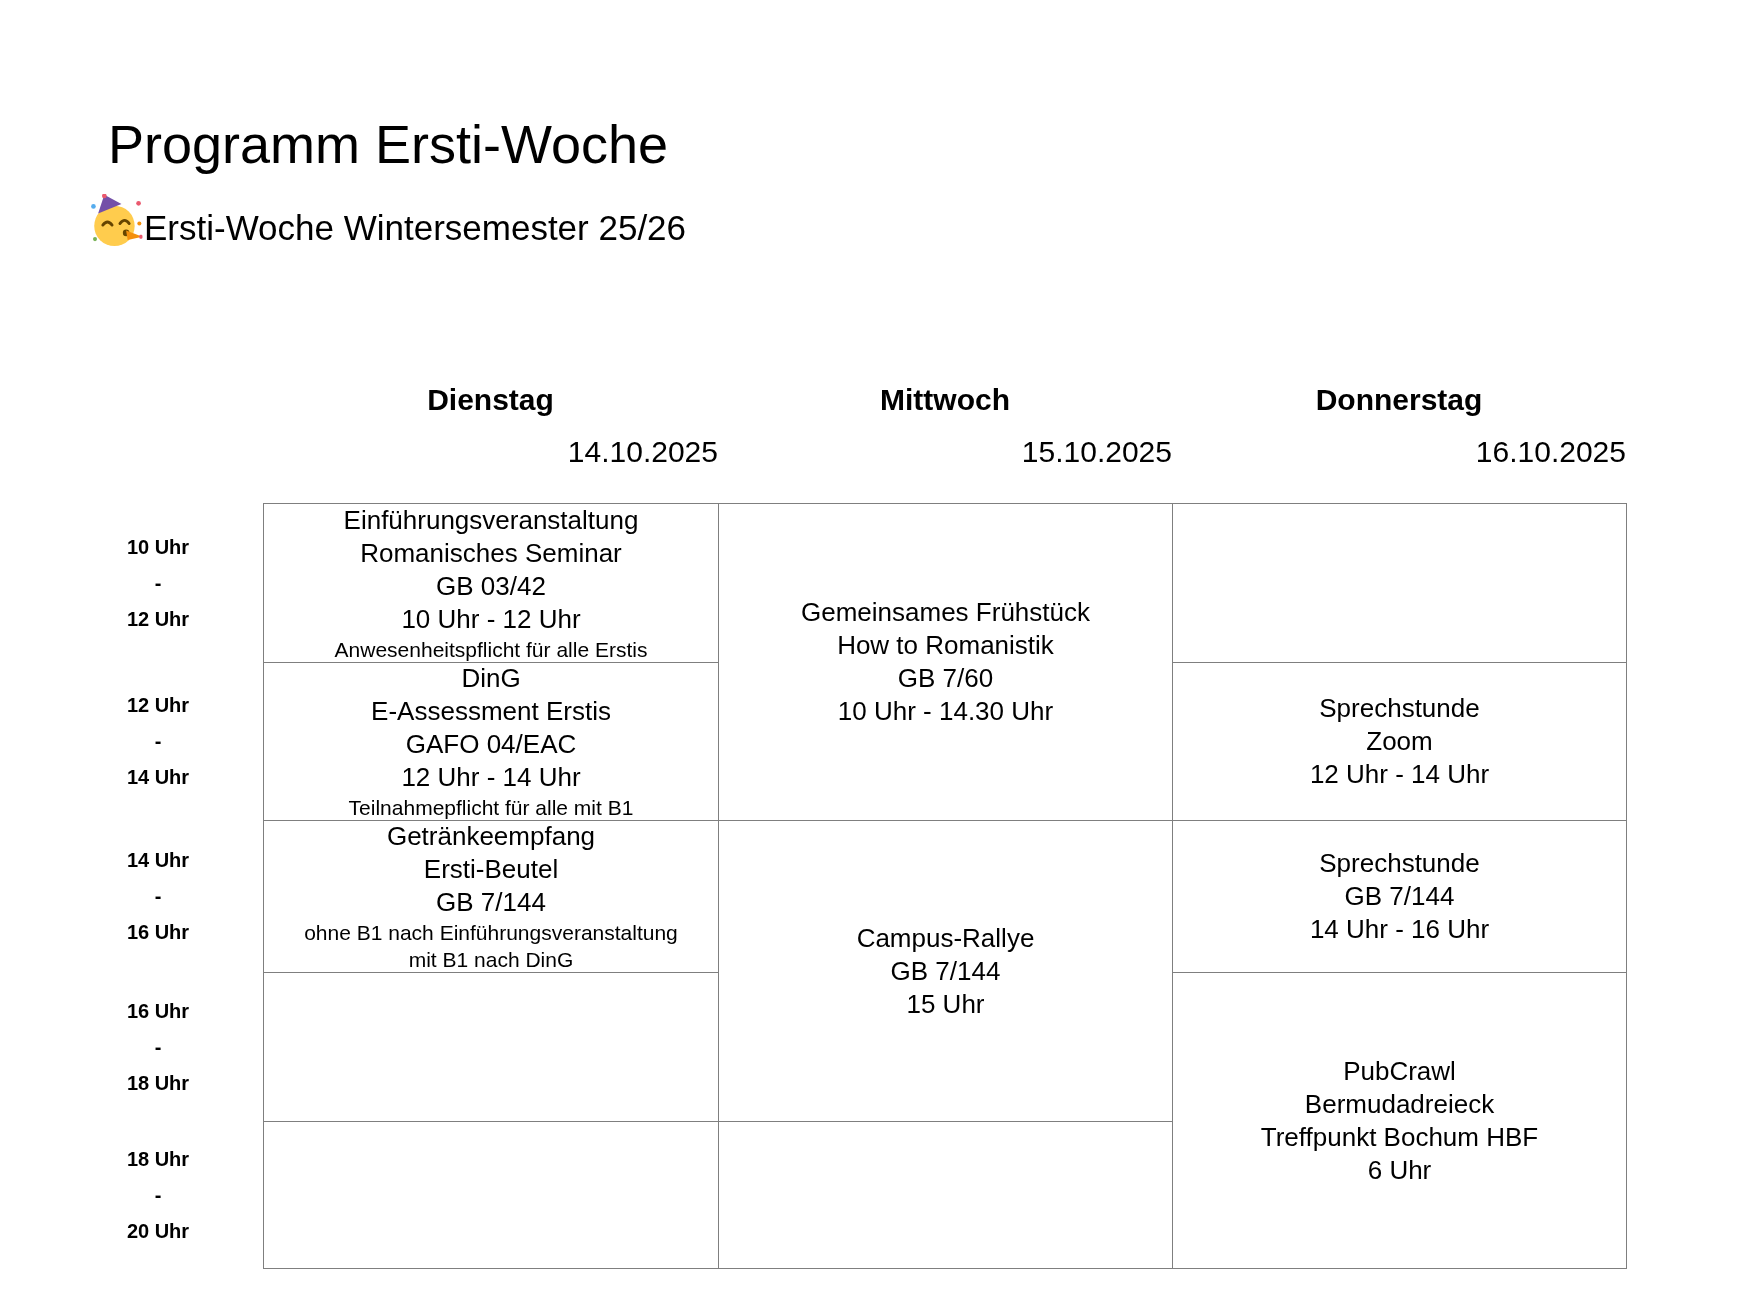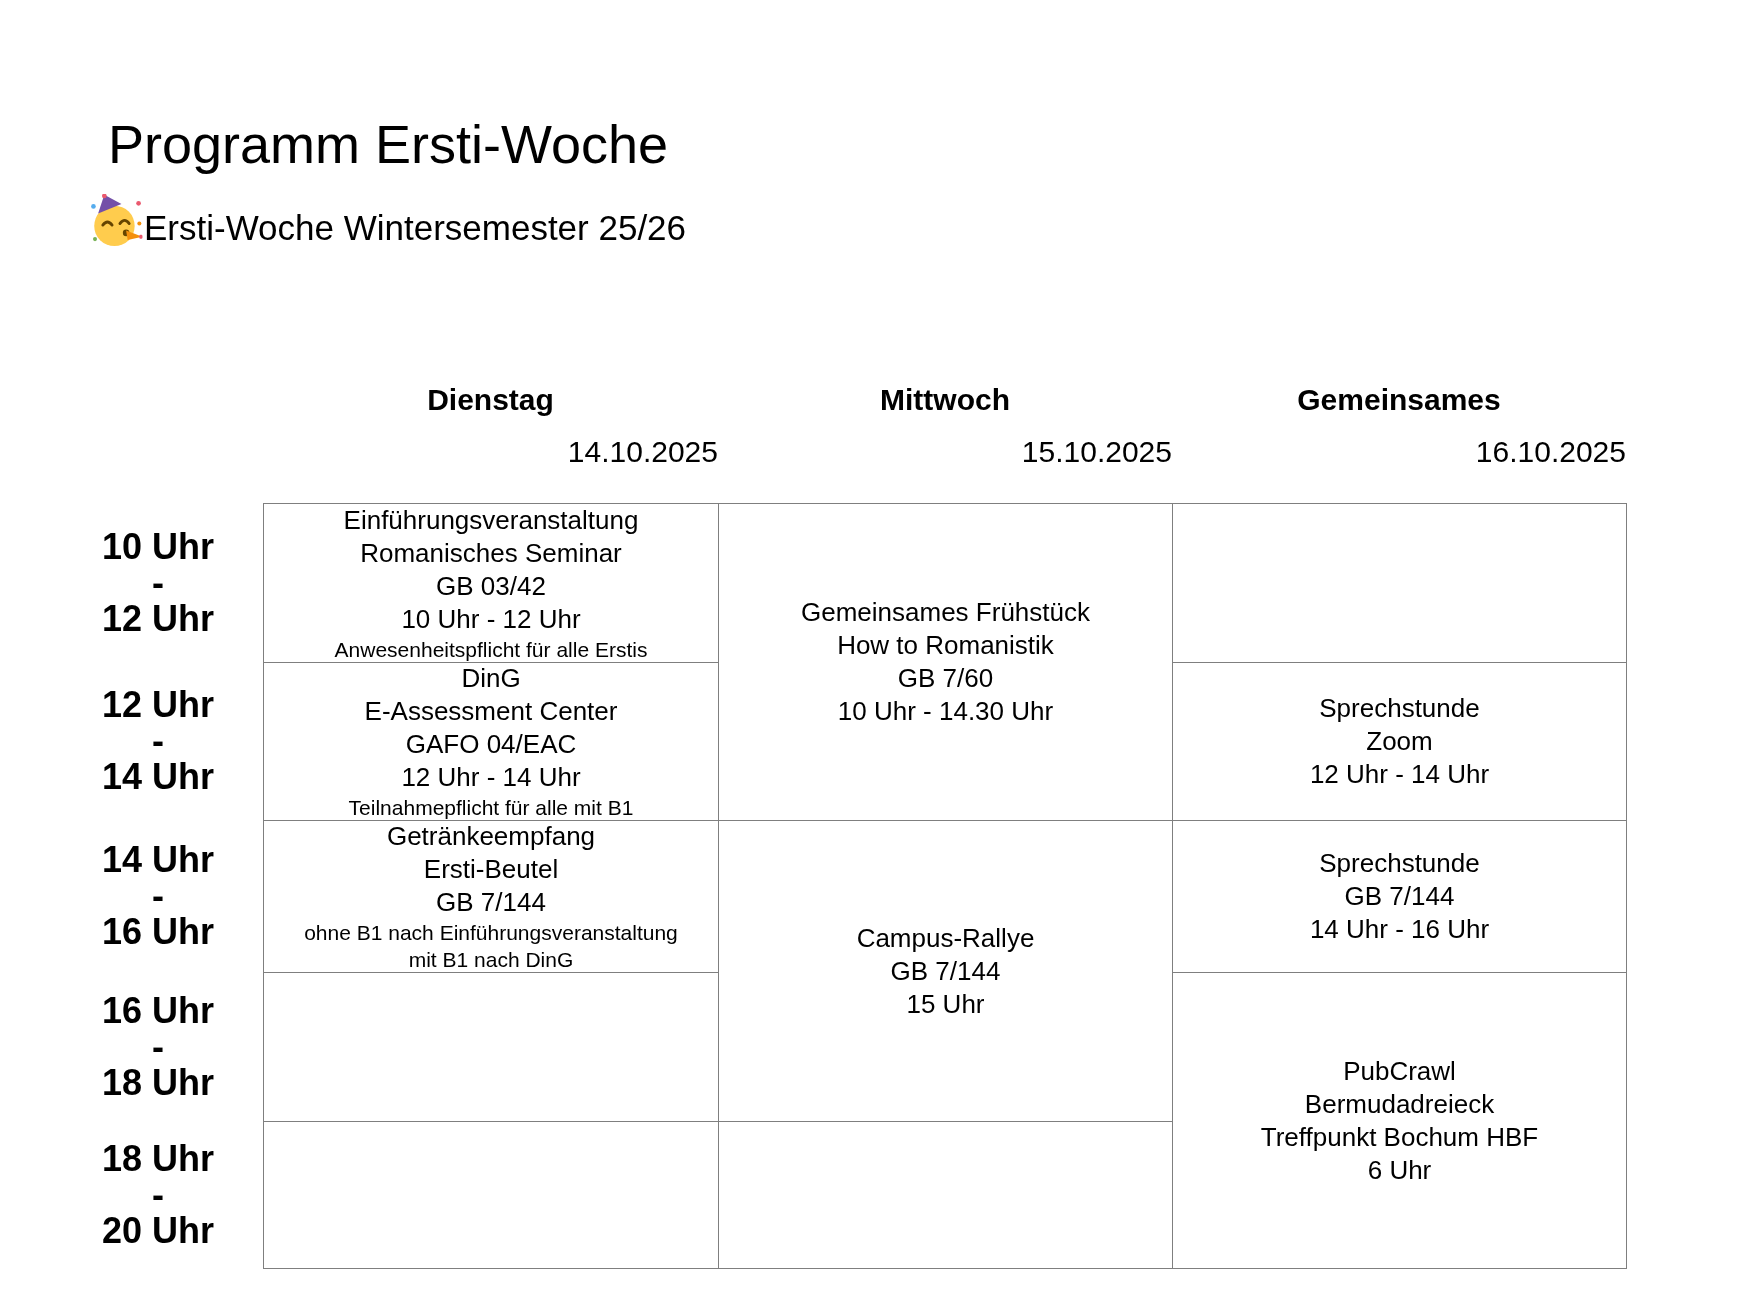--- a/index.html
+++ b/index.html
@@ -22,21 +22,21 @@
 
   .day-header { position:absolute; top:382px; text-align:center; font-weight:bold; font-size:30px; line-height:36px; }
   .day-date   { position:absolute; top:434px; text-align:right; font-weight:400;  font-size:30px; line-height:36px; }
   .col1 { left:263px;  width:455px; }
   .col2 { left:718px;  width:454px; }
   .col3 { left:1172px; width:454px; }
 
   .time-label {
     position:absolute; left:83px; width:150px;
     display:flex; flex-direction:column; justify-content:center; align-items:center;
-    text-align:center; font-weight:bold; font-size:36px; line-height:36px;
+    text-align:center; font-weight:bold; font-size:20px; line-height:36px;
   }
   .tl1 { top:503px;  height:159px; }
   .tl2 { top:662px;  height:158px; }
   .tl3 { top:820px;  height:152px; }
   .tl4 { top:972px;  height:149px; }
   .tl5 { top:1121px; height:147px; }
 
   .grid {
     position:absolute; left:263px; top:503px;
     display:grid;
@@ -75,21 +75,21 @@
       <path d="M41 38 Q47 30 53 38" stroke="#664500" stroke-width="3.6" fill="none" stroke-linecap="round"></path>
       <circle cx="49" cy="50" r="4.2" fill="#664500"></circle>
       <polygon points="49,47 70,55 51,59" fill="#F4900C"></polygon>
       <rect x="66" y="52.4" width="4" height="5" rx="1.6" fill="#EA596E"></rect>
     </svg>
     <span class="text">Ersti-Woche Wintersemester 25/26</span>
   </div>
 
   <div class="day-header col1">Dienstag</div>
   <div class="day-header col2">Mittwoch</div>
-  <div class="day-header col3">Gemeinsames</div>
+  <div class="day-header col3">Donnerstag</div>
   <div class="day-date col1">14.10.2025</div>
   <div class="day-date col2">15.10.2025</div>
   <div class="day-date col3">16.10.2025</div>
 
   <div class="time-label tl1">
     <span>10 Uhr</span>
     <span>-</span>
     <span>12 Uhr</span>
   </div>
   <div class="time-label tl2">
@@ -117,21 +117,21 @@
 
     <div class="cell" style="grid-column:1;grid-row:1">
       <div class="ln">Einführungsveranstaltung</div>
       <div class="ln">Romanisches Seminar</div>
       <div class="ln">GB 03/42</div>
       <div class="ln">10 Uhr - 12 Uhr</div>
       <div class="note">Anwesenheitspflicht für alle Erstis</div>
     </div>
     <div class="cell" style="grid-column:1;grid-row:2">
       <div class="ln">DinG</div>
-      <div class="ln">E-Assessment Center</div>
+      <div class="ln">E-Assessment Erstis</div>
       <div class="ln">GAFO 04/EAC</div>
       <div class="ln">12 Uhr - 14 Uhr</div>
       <div class="note">Teilnahmepflicht für alle mit B1</div>
     </div>
     <div class="cell" style="grid-column:1;grid-row:3">
       <div class="ln">Getränkeempfang</div>
       <div class="ln">Ersti-Beutel</div>
       <div class="ln">GB 7/144</div>
       <div class="note">ohne B1 nach Einführungsveranstaltung</div>
       <div class="note">mit B1 nach DinG</div>

